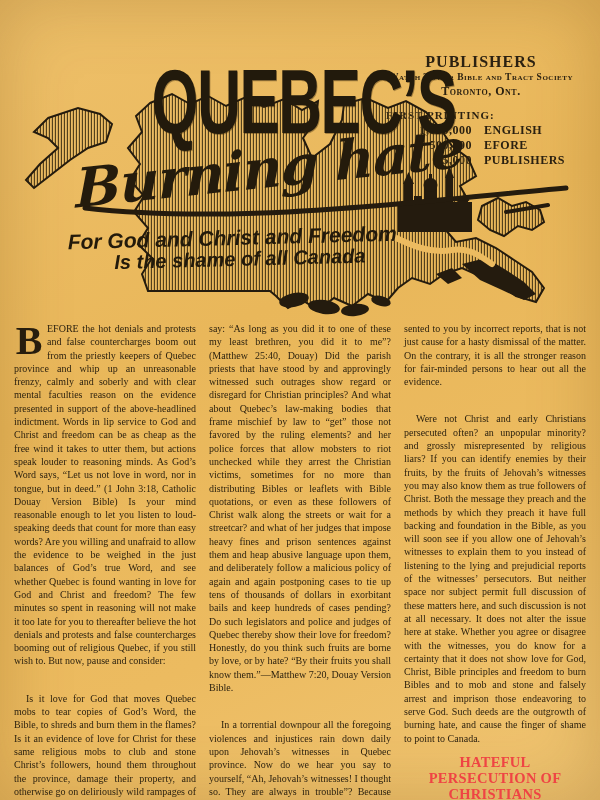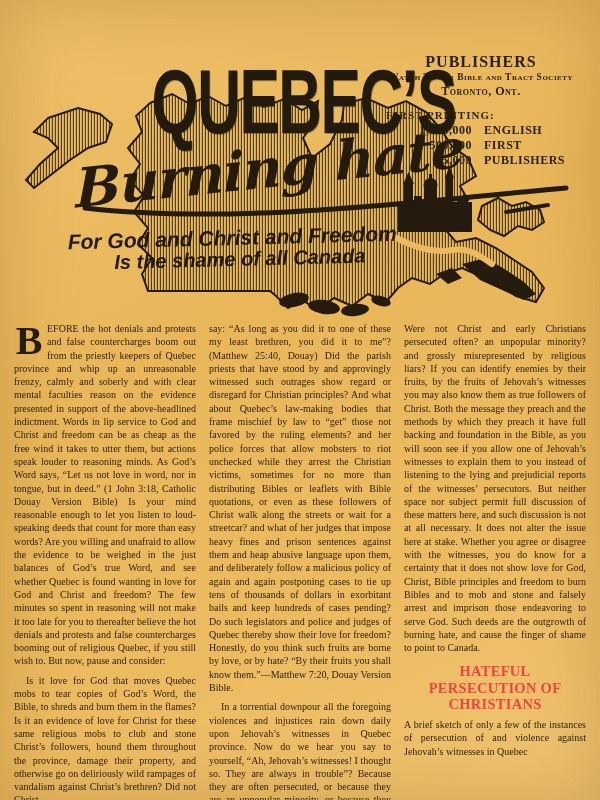--- a/index.html
+++ b/index.html
@@ -40,21 +40,21 @@
   }
   .subtitle .l1{font-size:21px;white-space:nowrap;}
   .subtitle .l2{font-size:20px;margin-left:46px;white-space:nowrap;}
   
   .article{
     position:absolute;top:322px;left:0;right:0;bottom:0;
     display:flex;gap:13px;padding:0 14px;z-index:2;
   }
   .col{flex:1 1 0;font-size:10px;line-height:13.3px;text-align:justify;color:#2e2310;}
   .col p{margin:0;}
-  .col p + p{margin-top:6px;text-indent:12px;}
+  .col p + p{margin-top:24px;text-indent:12px;}
   .dropcap{
     float:left;font-size:40px;line-height:33px;font-weight:bold;
     width:30px;margin:2px 3px 0 0;text-align:center;color:#271d0d;
   }
   .sec-head{
     font-weight:bold;font-size:14.5px;line-height:1.12;text-align:center;
     margin:9px 6px 6px;letter-spacing:.3px;color:#ef4444;
   }
 </style>
 </head>
@@ -67,21 +67,21 @@
     <div class="pub-soc">Watch Tower Bible and Tract Society</div>
     <div class="pub-city">Toronto, Ont.</div>
     <div class="printing">
       <div class="printing-title">FIRST PRINTING:</div>
       <div class="printing-row">
         <span class="printing-count">1,000,000</span>
         <span class="printing-lang">ENGLISH</span>
       </div>
       <div class="printing-row">
         <span class="printing-count">500,000</span>
-        <span class="printing-lang">FIRST</span>
+        <span class="printing-lang">EFORE</span>
       </div>
       <div class="printing-row">
         <span class="printing-count">75,000</span>
         <span class="printing-lang">PUBLISHERS</span>
       </div>
     </div>
   </div>
 
   <svg class="map-svg" viewBox="0 0 600 245">
     <defs>
@@ -145,19 +145,20 @@
   <div class="article">
     <div class="col">
       <p><span class="dropcap">B</span><span>EFORE the hot denials and protests and false countercharges boom out from the priestly keepers of Quebec province and whip up an unreasonable frenzy, calmly and soberly and with clear mental faculties reason on the evidence presented in support of the above-headlined indictment. Words in lip service to God and Christ and freedom can be as cheap as the free wind it takes to utter them, but actions speak louder to reasoning minds. As God’s Word says, “Let us not love in word, nor in tongue, but in deed.” (1 John 3:18, Catholic Douay Version Bible) Is your mind reasonable enough to let you listen to loud-speaking deeds that count for more than easy words? Are you willing and unafraid to allow the evidence to be weighed in the just balances of God’s true Word, and see whether Quebec is found wanting in love for God and Christ and freedom? The few minutes so spent in reasoning will not make it too late for you to thereafter believe the hot denials and protests and false countercharges booming out of religious Quebec, if you still wish to. But now, pause and consider:</span></p>
       <p>Is it love for God that moves Quebec mobs to tear copies of God’s Word, the Bible, to shreds and burn them in the flames? Is it an evidence of love for Christ for these same religious mobs to club and stone Christ’s followers, hound them throughout the province, damage their property, and otherwise go on deliriously wild rampages of vandalism against Christ’s brethren? Did not Christ</p>
     </div>
     <div class="col">
       <p>say: “As long as you did it to one of these my least brethren, you did it to me”? (Matthew 25:40, Douay) Did the parish priests that have stood by and approvingly witnessed such outrages show regard or disregard for Christian principles? And what about Quebec’s law-making bodies that frame mischief by law to “get” those not favored by the ruling elements? and her police forces that allow mobsters to riot unchecked while they arrest the Christian victims, sometimes for no more than distributing Bibles or leaflets with Bible quotations, or even as these followers of Christ walk along the streets or wait for a streetcar? and what of her judges that impose heavy fines and prison sentences against them and heap abusive language upon them, and deliberately follow a malicious policy of again and again postponing cases to tie up tens of thousands of dollars in exorbitant bails and keep hundreds of cases pending? Do such legislators and police and judges of Quebec thereby show their love for freedom? Honestly, do you think such fruits are borne by love, or by hate? “By their fruits you shall know them.”—Matthew 7:20, Douay Version Bible.</p>
       <p>In a torrential downpour all the foregoing violences and injustices rain down daily upon Jehovah’s witnesses in Quebec province. Now do we hear you say to yourself, “Ah, Jehovah’s witnesses! I thought so. They are always in trouble”? Because they are often persecuted, or because they are an unpopular minority, or because they may have been misrepre-</p>
     </div>
     <div class="col">
+      <p>sented to you by incorrect reports, that is not just cause for a hasty dismissal of the matter. On the contrary, it is all the stronger reason for fair-minded persons to hear out all the evidence.</p>
       <p>Were not Christ and early Christians persecuted often? an unpopular minority? and grossly misrepresented by religious liars? If you can identify enemies by their fruits, by the fruits of Jehovah’s witnesses you may also know them as true followers of Christ. Both the message they preach and the methods by which they preach it have full backing and foundation in the Bible, as you will soon see if you allow one of Jehovah’s witnesses to explain them to you instead of listening to the lying and prejudicial reports of the witnesses’ persecutors. But neither space nor subject permit full discussion of these matters here, and such discussion is not at all necessary. It does not alter the issue here at stake. Whether you agree or disagree with the witnesses, you do know for a certainty that it does not show love for God, Christ, Bible principles and freedom to burn Bibles and to mob and stone and falsely arrest and imprison those endeavoring to serve God. Such deeds are the outgrowth of burning hate, and cause the finger of shame to point to Canada.</p>
       <div class="sec-head">HATEFUL PERSECUTION OF CHRISTIANS</div>
       <p>A brief sketch of only a few of the instances of persecution of and violence against Jehovah’s witnesses in Quebec</p>
     </div>
   </div>
 
 </div>
 
 </body></html>

